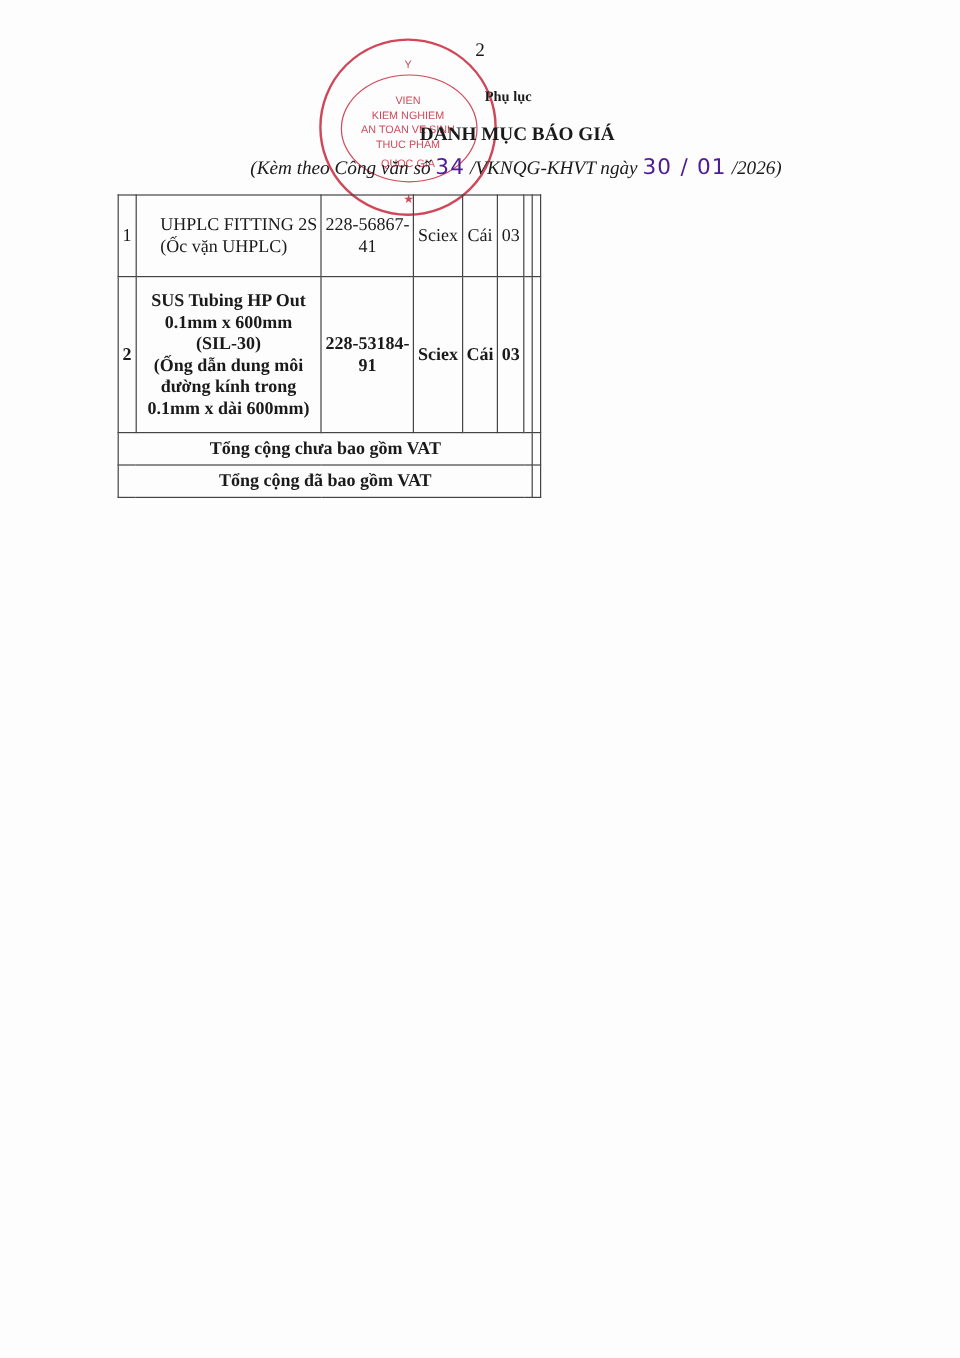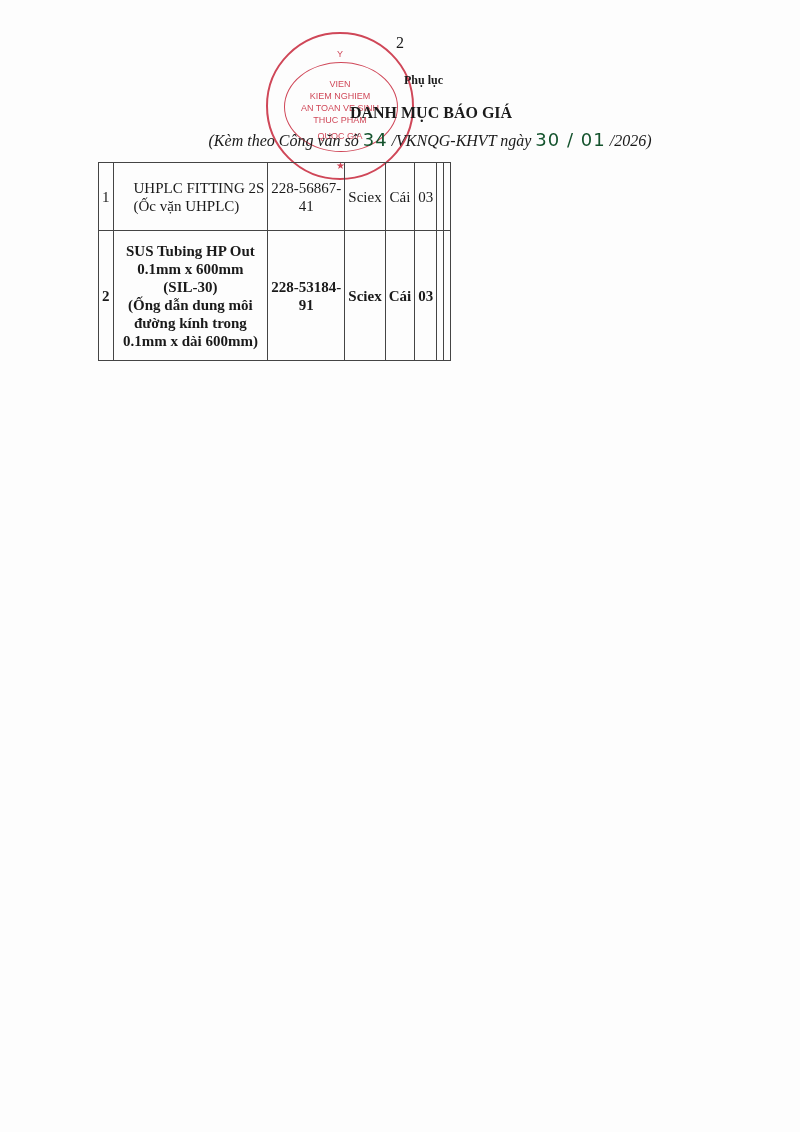--- a/index.html
+++ b/index.html
@@ -2,21 +2,21 @@
 <html><head>
 <meta charset="utf-8">
 <style>
   html, body { margin:0; padding:0; }
   body { width:800px; height:1132px; background:#fdfdfd; position:relative; overflow:hidden;
          font-family:"Liberation Serif","DejaVu Serif",serif; color:#1a1a1a; }
   .page-num { position:absolute; top:34px; left:0; width:800px; text-align:center; font-size:16px; }
   .appendix { position:absolute; top:73px; left:404px; font-size:12px; font-weight:bold; }
   .title { position:absolute; top:104px; left:0; width:100%; text-align:center; padding-left:62px; box-sizing:border-box; font-size:16px; font-weight:bold;font-family:Liberation Serif, serif; }
   .subtitle { position:absolute; top:129px; left:0; width:100%; text-align:center; padding-left:60px; box-sizing:border-box; font-size:16px; font-style:italic; }
-  .hand { font-family:"DejaVu Sans",sans-serif; font-style:normal; font-size:18px; color:#14532d; letter-spacing:1px; }
+  .hand { font-family:"DejaVu Sans",sans-serif; font-style:normal; font-size:18px; color:#4c1d95; letter-spacing:1px; }
 
   .stamp { position:absolute; left:266px; top:32px; width:148px; height:148px; border:2px solid #c8283c;
            border-radius:50%; box-sizing:border-box; color:#c8283c; opacity:0.85; pointer-events:none; }
   .stamp .inner { position:absolute; left:16px; top:28px; width:112px; height:88px; border:1px solid #c8283c; border-radius:50%; }
   .stamp .txt { position:absolute; left:0; width:100%; text-align:center; font-family:"Liberation Sans",sans-serif; font-size:9px; line-height:12px; }
   .stamp .star { position:absolute; left:68px; top:126px; font-size:10px; }
 
   table.quote { position:absolute; left:98px; top:162px; border-collapse:collapse; font-size:15px; }
   table.quote td, table.quote th { border:1px solid #444; text-align:center; vertical-align:middle; padding:0 3px; line-height:18px; }
   table.quote th { font-weight:bold; height:52px; }
@@ -76,14 +76,22 @@
     <td>
           <div>228-53184-</div>
           <div>91</div>
         </td>
     <td>Sciex</td>
     <td>Cái</td>
     <td>03</td>
     <td></td>
     <td></td>
   </tr>
+  <tr class="tot">
+    <td colspan="7">Tổng cộng chưa bao gồm VAT</td>
+    <td></td>
+  </tr>
+  <tr class="tot">
+    <td colspan="7">Tổng cộng đã bao gồm VAT</td>
+    <td></td>
+  </tr>
 </tbody>
   </table>
 
 </body></html>

